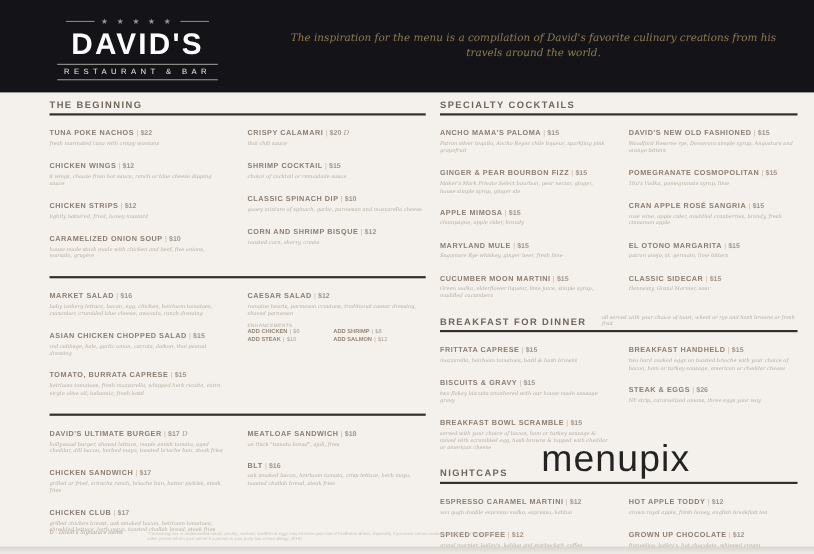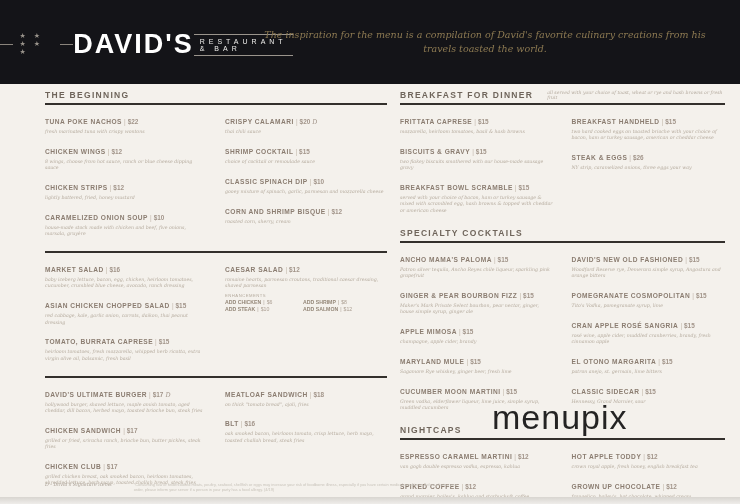--- a/index.html
+++ b/index.html
@@ -2,21 +2,21 @@
 <html><head>
 <meta charset="utf-8">
 <style>
   * { margin:0; padding:0; box-sizing:border-box; }
   html,body { width:740px; height:504px; overflow:hidden; background:#e8e5df; }
   body { font-family:"Liberation Sans", sans-serif; }
   #page { position:relative; width:740px; height:497px; background:#f4f1ec; }
 
   
   .topbar { position:absolute; top:0; left:0; width:740px; height:84px; background:#141418; display:flex; align-items:center; }
-  .logo { width:250px; display:flex; flex-direction:row; align-items:center; padding-top:4px; }
+  .logo { width:250px; display:flex; flex-direction:column; align-items:center; padding-top:4px; }
   .stars-row { display:flex; align-items:center; gap:6px; color:#9a948c; font-size:7px; letter-spacing:3px; }
   .stars-row:before, .stars-row:after { content:""; width:26px; height:1px; background:#8a847c; }
   .logo-name { color:#ffffff; font-weight:bold; font-size:27px; letter-spacing:2px; margin-top:1px; }
   .logo-tag { color:#f0efec; font-size:7px; letter-spacing:4px; border-top:1px solid #9a948c; border-bottom:1px solid #9a948c; padding:3px 6px; margin-top:2px; }
   .intro { flex:1; padding:0 26px 0 6px; text-align:center; color:#8d7a52; font-family:"DejaVu Serif", serif; font-style:italic; font-size:9.5px; line-height:1.45; }
 
   
   .half { position:absolute; top:90px; }
   #menu-left  { left:45px;  width:342px; }
   #menu-right { left:400px; width:325px; }
@@ -53,21 +53,21 @@
 
 <div id="page">
 
   <div class="topbar">
     <div class="logo">
       <div class="stars-row">★ ★ ★ ★ ★</div>
       <div class="logo-name">DAVID'S</div>
       <div class="logo-tag">RESTAURANT &amp; BAR</div>
     </div>
     <div class="intro">
-      <div>The inspiration for the menu is a compilation of David's favorite culinary creations from his travels toasted the world.</div>
+      <div>The inspiration for the menu is a compilation of David's favorite culinary creations from his travels around the world.</div>
     </div>
   </div>
 
   <div class="half" id="menu-left">
       <section class="section">
         <div class="sec-head">
           <h2 class="sec-title">THE BEGINNING</h2>
         </div>
         <div class="sec-rule"></div>
         <div class="cols">
@@ -169,20 +169,72 @@
               <div class="item-line"><span class="item-name">BLT</span><span class="item-sep">|</span><span class="item-price">$16</span></div>
               <div class="item-desc">oak smoked bacon, heirloom tomato, crisp lettuce, herb mayo, toasted challah bread, steak fries</div>
             </div>
           </div>
         </div>
       </section>
     </div>
   <div class="half" id="menu-right">
       <section class="section">
         <div class="sec-head">
+          <h2 class="sec-title">SPECIALTY COCKTAILS</h2>
+        </div>
+        <div class="sec-rule"></div>
+        <div class="cols">
+          <div class="col">
+            <div class="item">
+              <div class="item-line"><span class="item-name">ANCHO MAMA'S PALOMA</span><span class="item-sep">|</span><span class="item-price">$15</span></div>
+              <div class="item-desc">Patron silver tequila, Ancho Reyes chile liqueur, sparkling pink grapefruit</div>
+            </div>
+            <div class="item">
+              <div class="item-line"><span class="item-name">GINGER &amp; PEAR BOURBON FIZZ</span><span class="item-sep">|</span><span class="item-price">$15</span></div>
+              <div class="item-desc">Maker's Mark Private Select bourbon, pear nectar, ginger, house simple syrup, ginger ale</div>
+            </div>
+            <div class="item">
+              <div class="item-line"><span class="item-name">APPLE MIMOSA</span><span class="item-sep">|</span><span class="item-price">$15</span></div>
+              <div class="item-desc">champagne, apple cider, brandy</div>
+            </div>
+            <div class="item">
+              <div class="item-line"><span class="item-name">MARYLAND MULE</span><span class="item-sep">|</span><span class="item-price">$15</span></div>
+              <div class="item-desc">Sagamore Rye whiskey, ginger beer, fresh lime</div>
+            </div>
+            <div class="item">
+              <div class="item-line"><span class="item-name">CUCUMBER MOON MARTINI</span><span class="item-sep">|</span><span class="item-price">$15</span></div>
+              <div class="item-desc">Green vodka, elderflower liqueur, lime juice, simple syrup, muddled cucumbers</div>
+            </div>
+          </div>
+          <div class="col">
+            <div class="item">
+              <div class="item-line"><span class="item-name">DAVID'S NEW OLD FASHIONED</span><span class="item-sep">|</span><span class="item-price">$15</span></div>
+              <div class="item-desc">Woodford Reserve rye, Demerara simple syrup, Angostura and orange bitters</div>
+            </div>
+            <div class="item">
+              <div class="item-line"><span class="item-name">POMEGRANATE COSMOPOLITAN</span><span class="item-sep">|</span><span class="item-price">$15</span></div>
+              <div class="item-desc">Tito's Vodka, pomegranate syrup, lime</div>
+            </div>
+            <div class="item">
+              <div class="item-line"><span class="item-name">CRAN APPLE ROSÉ SANGRIA</span><span class="item-sep">|</span><span class="item-price">$15</span></div>
+              <div class="item-desc">rosé wine, apple cider, muddled cranberries, brandy, fresh cinnamon apple</div>
+            </div>
+            <div class="item">
+              <div class="item-line"><span class="item-name">EL OTONO MARGARITA</span><span class="item-sep">|</span><span class="item-price">$15</span></div>
+              <div class="item-desc">patron anejo, st. germain, lime bitters</div>
+            </div>
+            <div class="item">
+              <div class="item-line"><span class="item-name">CLASSIC SIDECAR</span><span class="item-sep">|</span><span class="item-price">$15</span></div>
+              <div class="item-desc">Hennessy, Grand Marnier, sour</div>
+            </div>
+          </div>
+        </div>
+      </section>
+      <section class="section">
+        <div class="sec-head">
           <h2 class="sec-title">BREAKFAST FOR DINNER</h2>
           <span class="sec-note">all served with your choice of toast, wheat or rye and hash browns or fresh fruit</span>
         </div>
         <div class="sec-rule"></div>
         <div class="cols">
           <div class="col">
             <div class="item">
               <div class="item-line"><span class="item-name">FRITTATA CAPRESE</span><span class="item-sep">|</span><span class="item-price">$15</span></div>
               <div class="item-desc">mozzarella, heirloom tomatoes, basil &amp; hash browns</div>
             </div>
@@ -196,72 +248,20 @@
             </div>
           </div>
           <div class="col">
             <div class="item">
               <div class="item-line"><span class="item-name">BREAKFAST HANDHELD</span><span class="item-sep">|</span><span class="item-price">$15</span></div>
               <div class="item-desc">two hard cooked eggs on toasted brioche with your choice of bacon, ham or turkey sausage, american or cheddar cheese</div>
             </div>
             <div class="item">
               <div class="item-line"><span class="item-name">STEAK &amp; EGGS</span><span class="item-sep">|</span><span class="item-price">$26</span></div>
               <div class="item-desc">NY strip, caramelized onions, three eggs your way</div>
-            </div>
-          </div>
-        </div>
-      </section>
-      <section class="section">
-        <div class="sec-head">
-          <h2 class="sec-title">SPECIALTY COCKTAILS</h2>
-        </div>
-        <div class="sec-rule"></div>
-        <div class="cols">
-          <div class="col">
-            <div class="item">
-              <div class="item-line"><span class="item-name">ANCHO MAMA'S PALOMA</span><span class="item-sep">|</span><span class="item-price">$15</span></div>
-              <div class="item-desc">Patron silver tequila, Ancho Reyes chile liqueur, sparkling pink grapefruit</div>
-            </div>
-            <div class="item">
-              <div class="item-line"><span class="item-name">GINGER &amp; PEAR BOURBON FIZZ</span><span class="item-sep">|</span><span class="item-price">$15</span></div>
-              <div class="item-desc">Maker's Mark Private Select bourbon, pear nectar, ginger, house simple syrup, ginger ale</div>
-            </div>
-            <div class="item">
-              <div class="item-line"><span class="item-name">APPLE MIMOSA</span><span class="item-sep">|</span><span class="item-price">$15</span></div>
-              <div class="item-desc">champagne, apple cider, brandy</div>
-            </div>
-            <div class="item">
-              <div class="item-line"><span class="item-name">MARYLAND MULE</span><span class="item-sep">|</span><span class="item-price">$15</span></div>
-              <div class="item-desc">Sagamore Rye whiskey, ginger beer, fresh lime</div>
-            </div>
-            <div class="item">
-              <div class="item-line"><span class="item-name">CUCUMBER MOON MARTINI</span><span class="item-sep">|</span><span class="item-price">$15</span></div>
-              <div class="item-desc">Green vodka, elderflower liqueur, lime juice, simple syrup, muddled cucumbers</div>
-            </div>
-          </div>
-          <div class="col">
-            <div class="item">
-              <div class="item-line"><span class="item-name">DAVID'S NEW OLD FASHIONED</span><span class="item-sep">|</span><span class="item-price">$15</span></div>
-              <div class="item-desc">Woodford Reserve rye, Demerara simple syrup, Angostura and orange bitters</div>
-            </div>
-            <div class="item">
-              <div class="item-line"><span class="item-name">POMEGRANATE COSMOPOLITAN</span><span class="item-sep">|</span><span class="item-price">$15</span></div>
-              <div class="item-desc">Tito's Vodka, pomegranate syrup, lime</div>
-            </div>
-            <div class="item">
-              <div class="item-line"><span class="item-name">CRAN APPLE ROSÉ SANGRIA</span><span class="item-sep">|</span><span class="item-price">$15</span></div>
-              <div class="item-desc">rosé wine, apple cider, muddled cranberries, brandy, fresh cinnamon apple</div>
-            </div>
-            <div class="item">
-              <div class="item-line"><span class="item-name">EL OTONO MARGARITA</span><span class="item-sep">|</span><span class="item-price">$15</span></div>
-              <div class="item-desc">patron anejo, st. germain, lime bitters</div>
-            </div>
-            <div class="item">
-              <div class="item-line"><span class="item-name">CLASSIC SIDECAR</span><span class="item-sep">|</span><span class="item-price">$15</span></div>
-              <div class="item-desc">Hennessy, Grand Marnier, sour</div>
             </div>
           </div>
         </div>
       </section>
       <section class="section">
         <div class="sec-head">
           <h2 class="sec-title">NIGHTCAPS</h2>
         </div>
         <div class="sec-rule"></div>
         <div class="cols">

